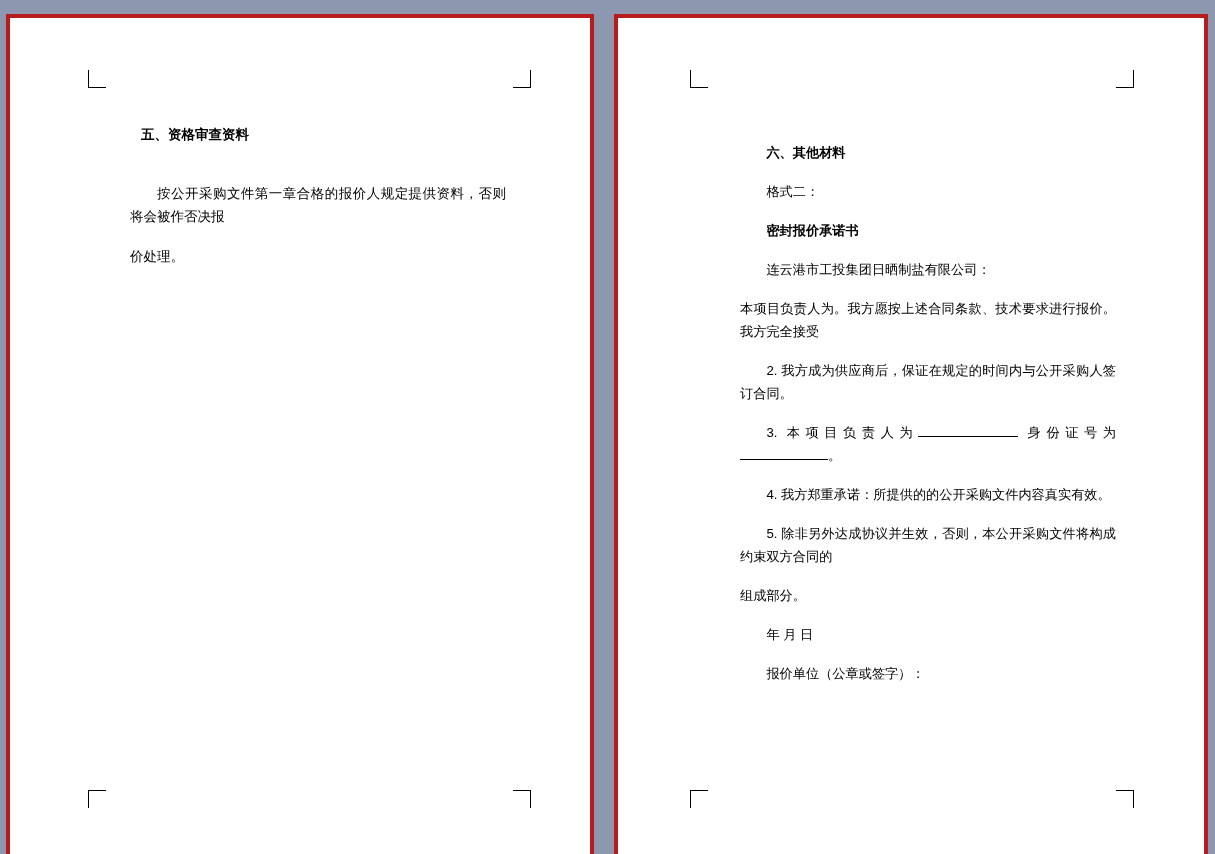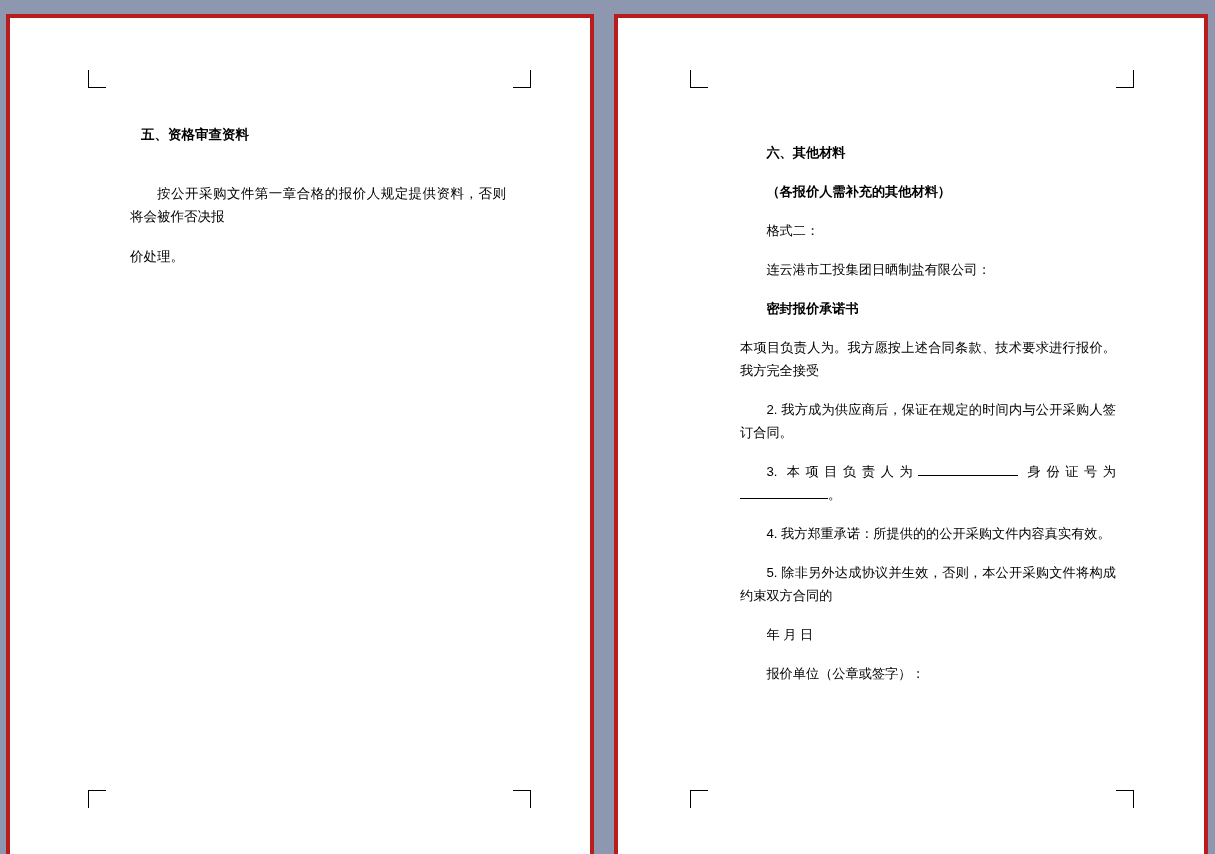--- a/index.html
+++ b/index.html
@@ -108,30 +108,30 @@
   </div>
 
   <div class="page page-right">
     <div class="mark tl" style="left:72px; top:52px;"></div>
     <div class="mark tr" style="left:498px; top:52px;"></div>
     <div class="mark bl" style="left:72px; top:772px;"></div>
     <div class="mark br" style="left:498px; top:772px;"></div>
 
     <div class="content">
       <p class="para heading indent1">六、其他材料</p>
-      <p class="para heading indent1">（各报价人需补充的其他材料）</p>
       <p class="para indent1">格式二：</p>
+      <p class="para heading indent1">密封报价承诺书</p>
       <p class="para indent1">连云港市工投集团日晒制盐有限公司：</p>
-      <p class="para heading indent1">密封报价承诺书</p>
       <p class="para">本项目负责人为。我方愿按上述合同条款、技术要求进行报价。我方完全接受</p>
       <p class="para indent1">2. 我方成为供应商后，保证在规定的时间内与公开采购人签订合同。</p>
       <p class="para indent1">
         <span>3. 本项目负责人为</span><span class="blank-line bl-wide"></span>
         <span>身份证号为</span><span class="blank-line bl-med"></span><span>。</span>
       </p>
       <p class="para indent1">4. 我方郑重承诺：所提供的的公开采购文件内容真实有效。</p>
       <p class="para indent1">5. 除非另外达成协议并生效，否则，本公开采购文件将构成约束双方合同的</p>
+      <p class="para">组成部分。</p>
       <p class="para date-line">年  月  日</p>
       <p class="para indent1">报价单位（公章或签字）：</p>
     </div>
   </div>
 
 </div>
 
 </body></html>

